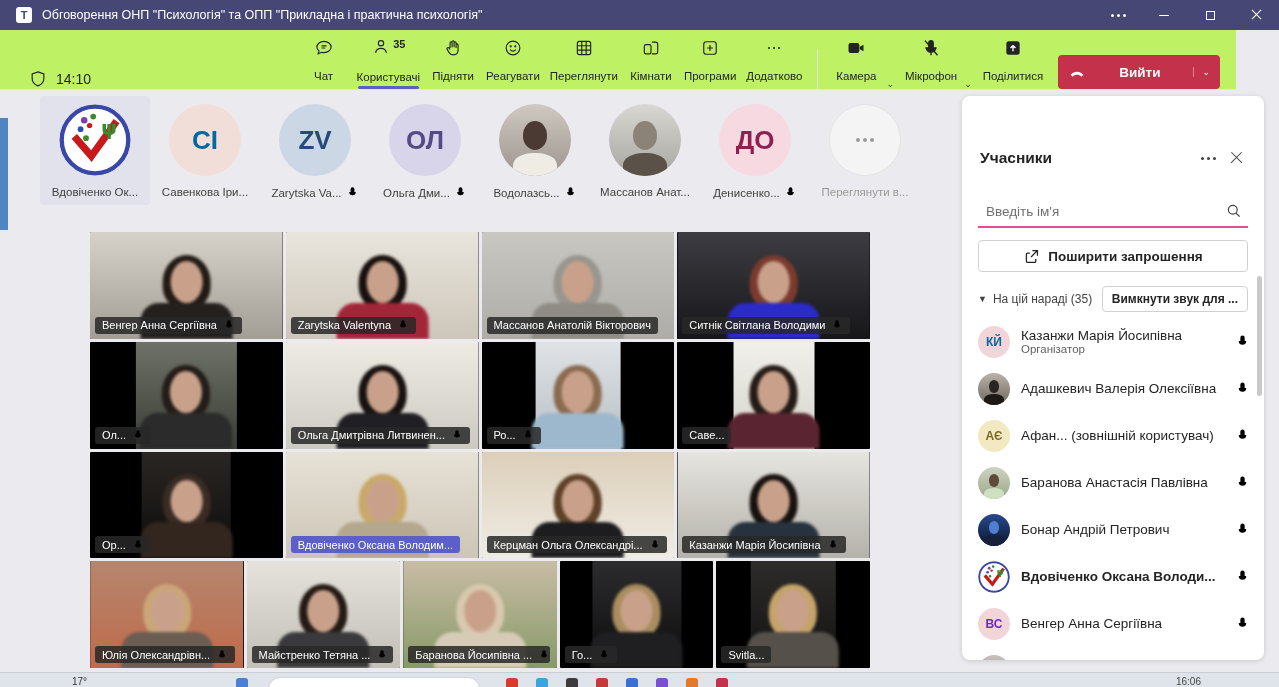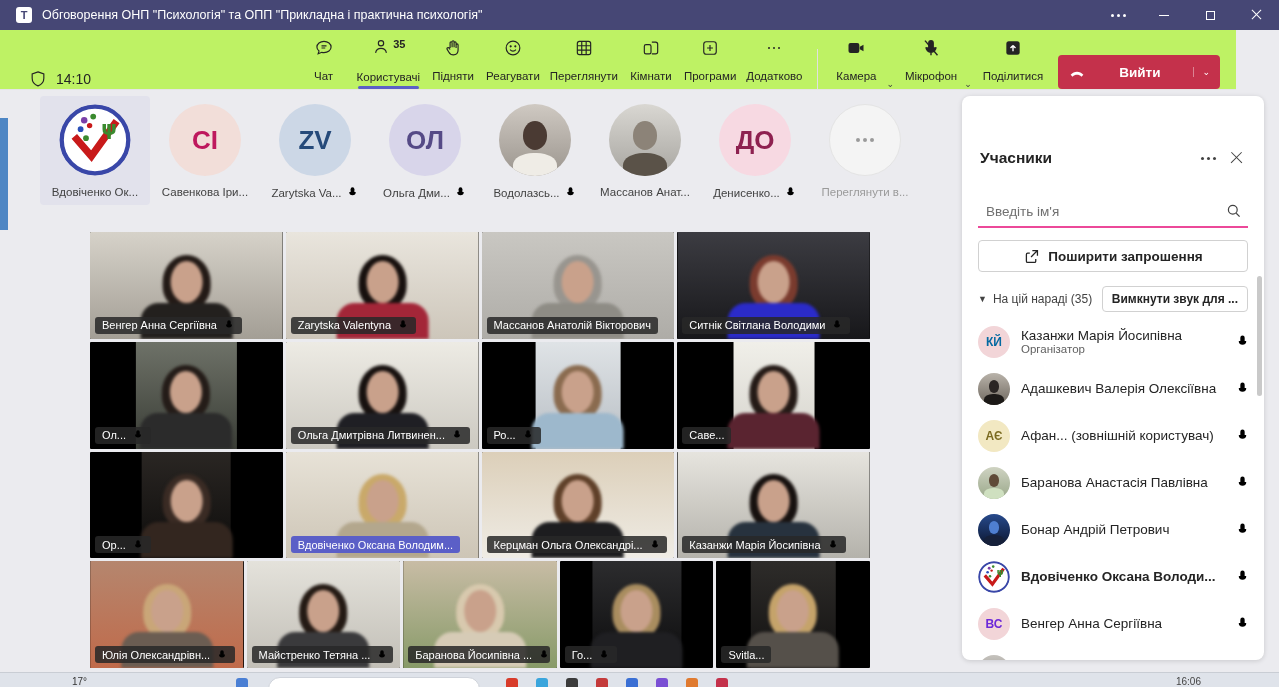--- a/index.html
+++ b/index.html
@@ -272,21 +272,21 @@
   <div class="strip">
     <div class="strip-item selected">
       <svg class="s-avatar" viewBox="0 0 40 40">
           <use href="#logoAv"></use>
         </svg>
       <span class="s-name">
           <span>Вдовіченко Ок...</span>
         </span>
     </div>
     <div class="strip-item">
-      <div class="s-avatar" style="background:#f2ded9;color:#be185d">
+      <div class="s-avatar" style="background:#f2ded9;color:#0369a1">
           <span>СІ</span>
         </div>
       <span class="s-name">
           <span>Савенкова Іри...</span>
         </span>
     </div>
     <div class="strip-item">
       <div class="s-avatar" style="background:#ccd7e6;color:#264a7a">
           <span>ZV</span>
         </div>

